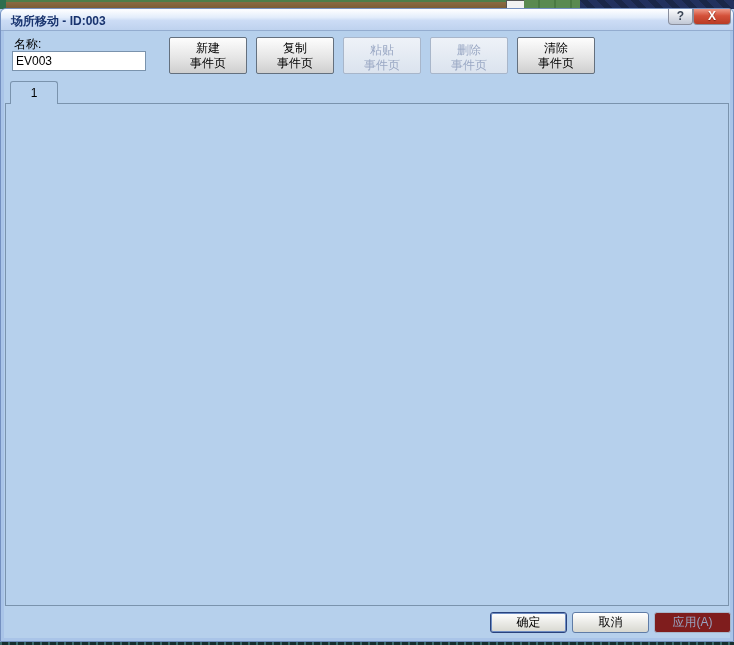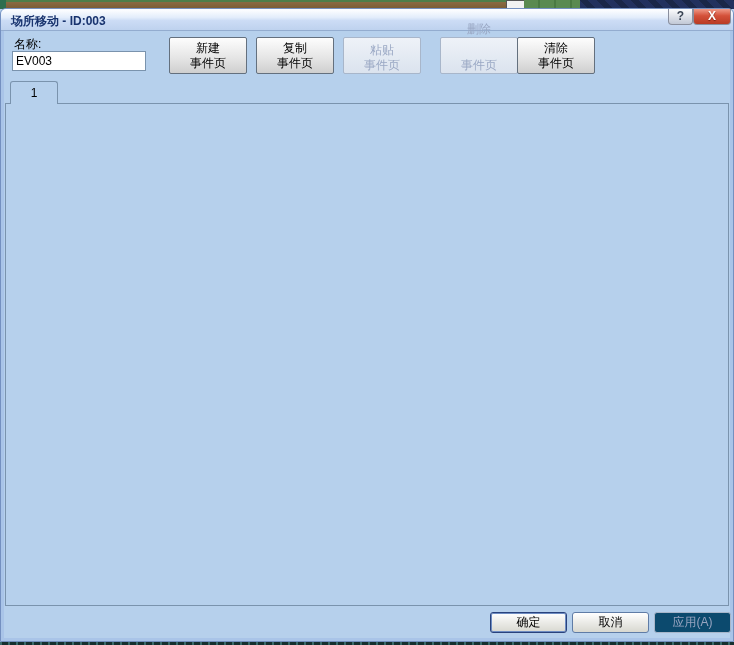--- a/index.html
+++ b/index.html
@@ -71,21 +71,21 @@
   
   .cmdlist{left:299px;top:124px;width:419px;height:466px;background:#fff;border:1px solid #7a93ad;
            overflow:hidden;font-family:"DejaVu Sans Mono",monospace;font-size:12px;}
   .cmdrow{height:16px;line-height:16px;white-space:pre;padding-left:3px;overflow:hidden;}
   .cmdrow.alt{background:#e6ecf4;}
 
   
   .btn{top:612px;width:77px;height:21px;border:1px solid #5f7ca6;border-radius:3px;
        background:linear-gradient(180deg,#ffffff,#eBebe7 50%,#d8d8d0);text-align:center;line-height:19px;cursor:default;}
   .btn.default{border:1px solid #29427c;box-shadow:0 0 0 1px #6d8cc2 inset;}
-  .btn.disabled{border-color:#a8b6ca;color:#98a4c0;background:#0c4a6e;}
+  .btn.disabled{border-color:#a8b6ca;color:#98a4c0;background:#7f1d1d;}
 </style>
 </head>
 <body>
 
 <div class="abs" id="backdrop-top">
   <div class="bt-seg" style="left:0;width:6px;background:#2e6e4e;"></div>
   <div class="bt-seg" style="left:6px;width:500px;background:linear-gradient(180deg,#4e7e4a 0 2px,#8a6a42 2px,#7a5c34);"></div>
   <div class="bt-seg" style="left:506px;width:18px;background:#f2f2f2;border:1px solid #555;"></div>
   <div class="bt-seg" style="left:524px;width:56px;background:repeating-linear-gradient(90deg,#5a8a50 0 14px,#4a7a42 14px 16px);"></div>
   <div class="bt-seg" style="left:580px;width:154px;background:repeating-linear-gradient(45deg,#22315e 0 6px,#1a2748 6px 12px);"></div>
@@ -112,21 +112,21 @@
   <span>事件页</span>
 </div>
 <div class="abs pagebtn" style="left:256px;">
   <span>复制</span>
   <span>事件页</span>
 </div>
 <div class="abs pagebtn disabled" style="left:343px;">
   <span>粘贴</span>
   <span>事件页</span>
 </div>
-<div class="abs pagebtn disabled" style="left:440px;gap:21px;">
+<div class="abs pagebtn disabled" style="left:430px;">
   <span>删除</span>
   <span>事件页</span>
 </div>
 <div class="abs pagebtn" style="left:517px;">
   <span>清除</span>
   <span>事件页</span>
 </div>
 
 <div class="abs tab">1</div>
 <div class="abs tabpage"></div>

